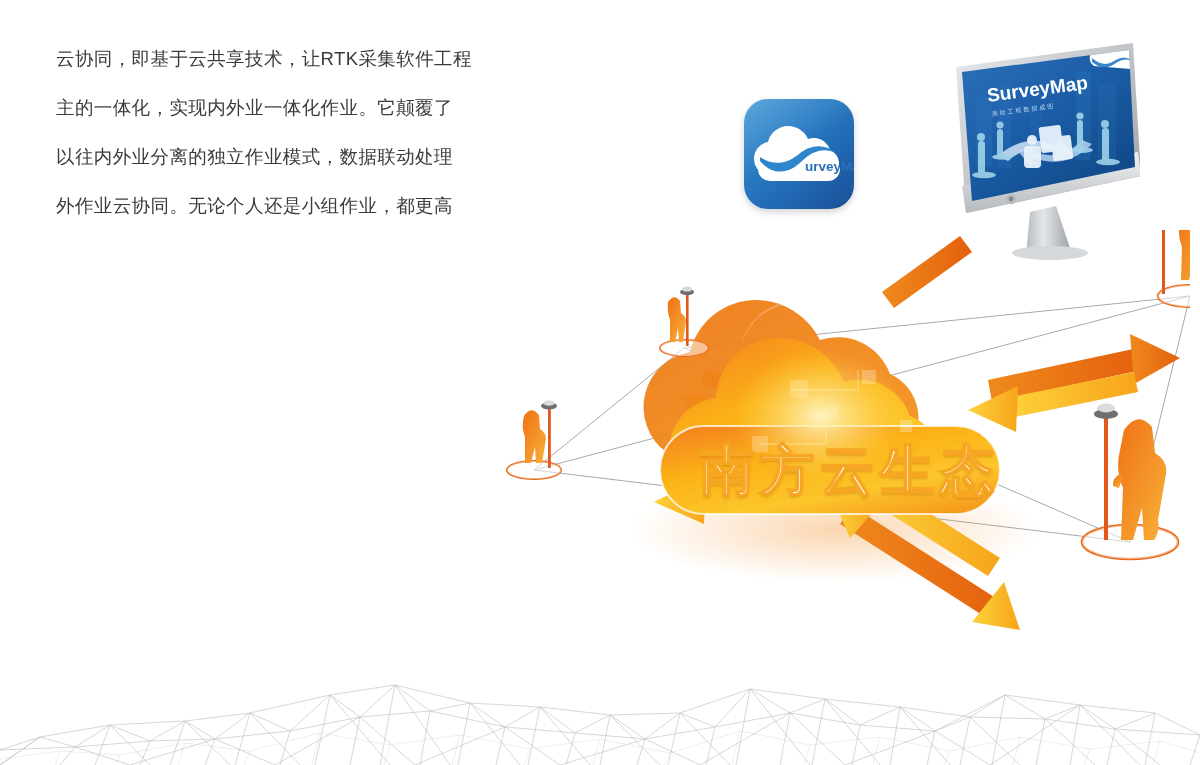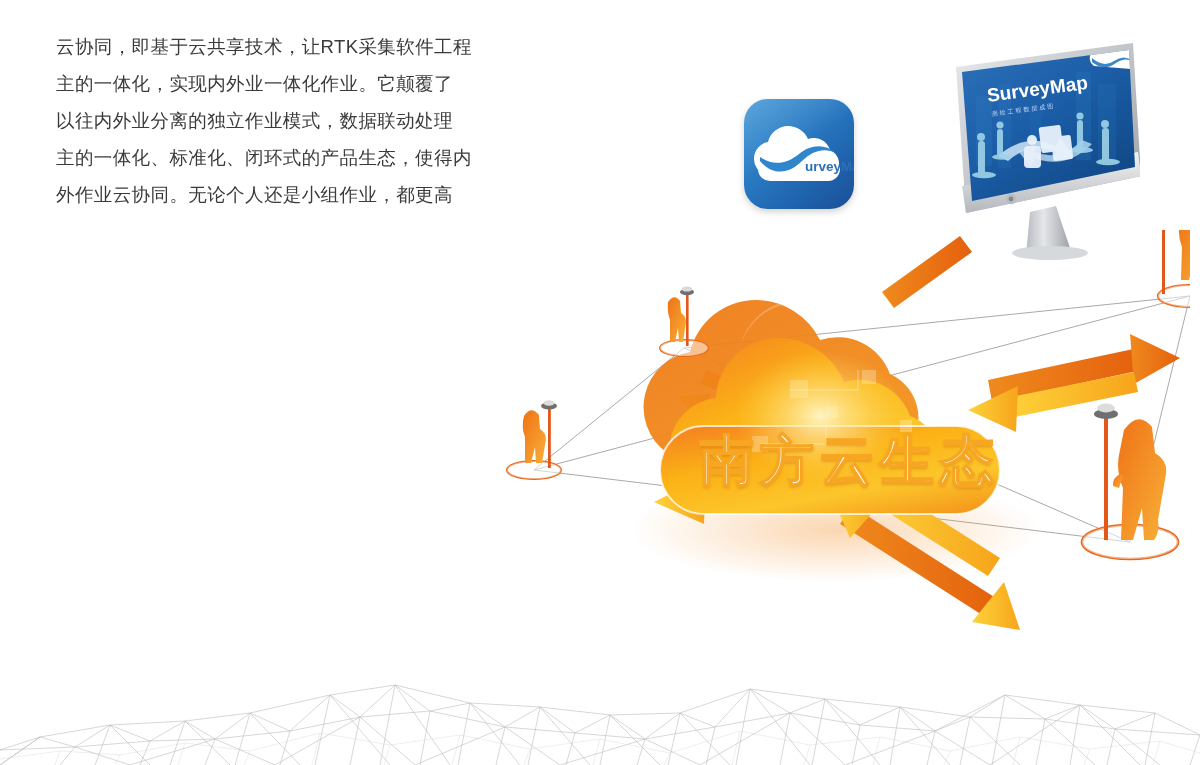--- a/index.html
+++ b/index.html
@@ -10,63 +10,62 @@
     overflow:hidden;position:relative;
   }
   .stage{position:absolute;inset:0;width:1200px;height:765px;}
 
   
   .copy{
     position:absolute;left:56px;top:28px;width:470px;
     color:#3b3b3b;font-size:18.5px;line-height:37px;
     letter-spacing:.4px;white-space:nowrap;
   }
-  .copy .ln{display:block;height:37px;}
+  .copy .ln{display:block;height:37px;margin-top:12px;}
 
   
   .appicon{
     position:absolute;left:744px;top:99px;width:110px;height:110px;
     border-radius:24px;
     background:linear-gradient(138deg,#3a93d4 0%,#2a7cc4 38%,#1f63ad 72%,#1b4f96 100%);
     box-shadow:0 3px 7px rgba(0,0,0,.18);
   }
   .appicon svg{position:absolute;inset:0;}
 
   
   .monitor{position:absolute;left:880px;top:36px;width:260px;height:230px;}
   .monitor svg{position:absolute;inset:0;}
 
   
   .scene{position:absolute;left:490px;top:230px;width:700px;height:420px;}
   .scene svg{position:absolute;inset:0;}
 
   
   .cloudlabel{
-    position:absolute;left:700px;top:425px;
+    position:absolute;left:700px;top:435px;
     font-size:54px;font-weight:700;letter-spacing:6px;
     color:#ffffff;
     -webkit-text-stroke:1.5px #f6a623;
     text-shadow:0 2px 3px rgba(180,90,0,.35);
     white-space:nowrap;pointer-events:none;
   }
 
   
   .mountains{position:absolute;left:0;bottom:0;width:1200px;height:110px;}
   .mountains svg{position:absolute;inset:0;}
 </style>
 </head>
 <body>
 
 <div class="stage">
 
   <div class="copy">
     <span class="ln">云协同，即基于云共享技术，让RTK采集软件工程</span>
     <span class="ln">主的一体化，实现内外业一体化作业。它颠覆了</span>
     <span class="ln">以往内外业分离的独立作业模式，数据联动处理</span>
-    <span class="ln">主的一体化、标准化、闭环式的产品生态，使得内</span>
     <span class="ln">外作业云协同。无论个人还是小组作业，都更高</span>
   </div>
 
   <div class="appicon">
     <svg viewBox="0 0 110 110" width="110" height="110">
       <defs>
         <linearGradient id="icoShine" x1="0" y1="0" x2="0.6" y2="1">
           <stop offset="0%" stop-color="#ffffff" stop-opacity=".18"></stop>
           <stop offset="55%" stop-color="#ffffff" stop-opacity="0"></stop>
         </linearGradient>

